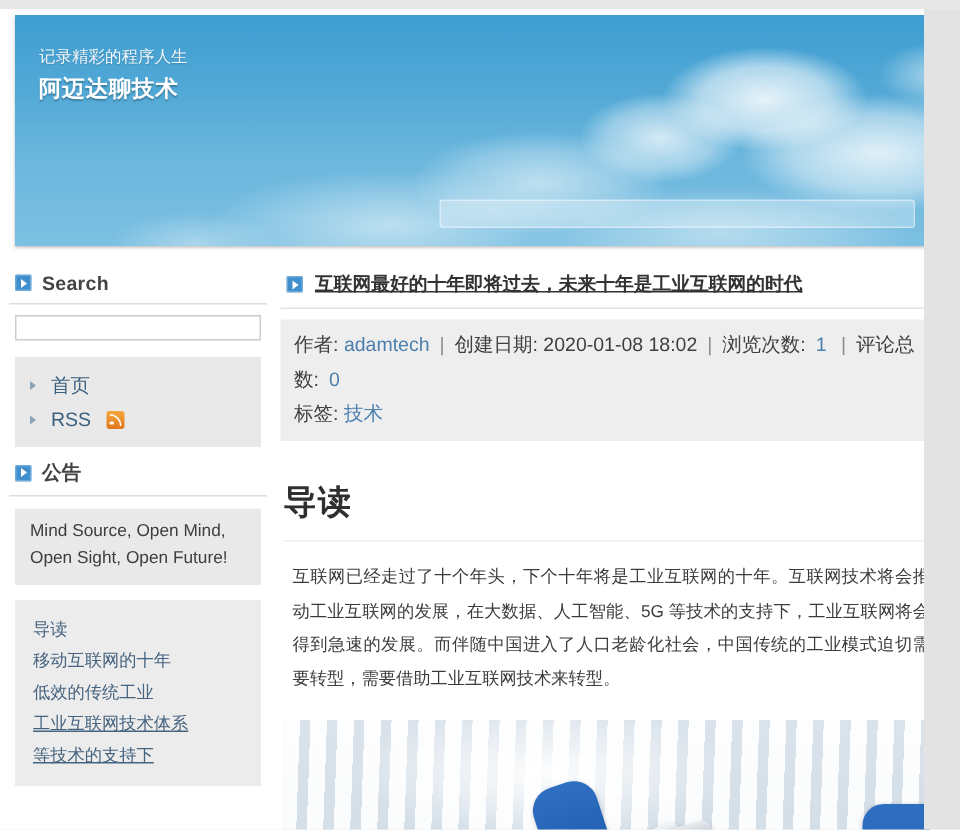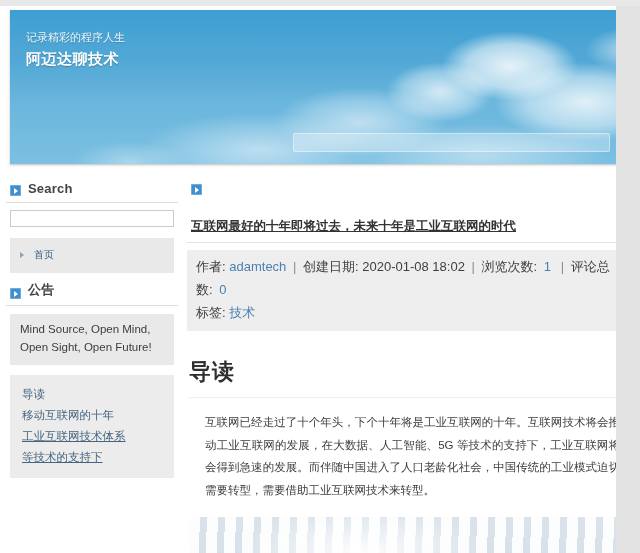--- a/index.html
+++ b/index.html
@@ -103,21 +103,21 @@
     margin-left: 9px;
     padding-top: 9px;
     min-width: 0;
     box-sizing: border-box;
   }
 
   
   .widget { margin-bottom: 4px; }
   .widget-head {
     display: flex;
-    align-items: flex-end;
+    align-items: center;
     gap: 7px;
     padding: 4px 2px 6px 4px;
     border-bottom: 1px solid #dddddd;
   }
   .widget-title {
     font-size: 13px;
     font-weight: bold;
     color: #444;
     letter-spacing: 0.2px;
   }
@@ -159,21 +159,21 @@
     margin: 8px 4px 0 4px;
     padding: 7px 10px 8px 10px;
     box-sizing: border-box;
   }
   .nav-list { list-style: none; margin: 0; padding: 0; }
   .nav-list li {
     display: flex;
     align-items: center;
     gap: 6px;
     padding: 3px 0;
-    font-size: 10px;
+    font-size: 13px;
   }
   .tri {
     width: 0; height: 0;
     border-left: 4px solid #8ba3b5;
     border-top: 3px solid transparent;
     border-bottom: 3px solid transparent;
     flex: 0 0 4px;
   }
   .nav-link {
     color: #3a5f80;
@@ -223,24 +223,23 @@
   .toc-link {
     color: #46647f;
     text-decoration: none;
   }
   .toc-link.underlined { text-decoration: underline; margin-top: 28px; }
 
   
   .article-head {
     display: flex;
     align-items: flex-start;
-    gap: 24px;
+    gap: 8px;
     padding: 5px 2px 8px 4px;
     border-bottom: 1px solid #e2e2e2;
-    flex-direction: column;
   }
   .article-title {
     font-size: 12.5px;
     font-weight: bold;
     color: #333;
     text-decoration: underline;
     line-height: 1.2;
   }
   .meta-bar {
     background: #eeeeee;
@@ -259,21 +258,21 @@
     color: #2f2f2f;
     margin: 26px 0 0 2px;
     letter-spacing: 1px;
   }
   .section-rule {
     border: 0;
     border-top: 1px solid #eeeeee;
     margin: 10px 2px 0 2px;
   }
   .para {
-    margin: 13px 2px 0 18px;
+    margin: 13px 2px 0 8px;
     font-size: 11.5px;
     line-height: 1.95;
     color: #3c3c3c;
     text-align: justify;
   }
   .figure {
     margin: 16px 2px 0 2px;
     height: 160px;
     position: relative;
     overflow: hidden;
@@ -345,20 +344,25 @@
         </div>
       </div>
 
       <div class="widget">
         <div class="panel">
           <ul class="nav-list">
             <li>
               <span class="tri"></span>
               <a class="nav-link" href="#">首页</a>
             </li>
+            <li>
+              <span class="tri"></span>
+              <a class="nav-link" href="#">RSS</a>
+              <span class="rss-badge"></span>
+            </li>
           </ul>
         </div>
       </div>
 
       <div class="widget">
         <div class="widget-head">
           <span class="sq-icon"></span>
           <span class="widget-title">公告</span>
         </div>
         <div class="panel notice-panel">
@@ -367,20 +371,23 @@
         </div>
       </div>
 
       <div class="toc-panel">
         <ul class="toc-list">
           <li>
             <a class="toc-link" href="#">导读</a>
           </li>
           <li>
             <a class="toc-link" href="#">移动互联网的十年</a>
+          </li>
+          <li>
+            <a class="toc-link" href="#">低效的传统工业</a>
           </li>
           <li>
             <a class="toc-link underlined" href="#">工业互联网技术体系</a>
           </li>
           <li>
             <a class="toc-link underlined" href="#">等技术的支持下</a>
           </li>
         </ul>
       </div>
 

